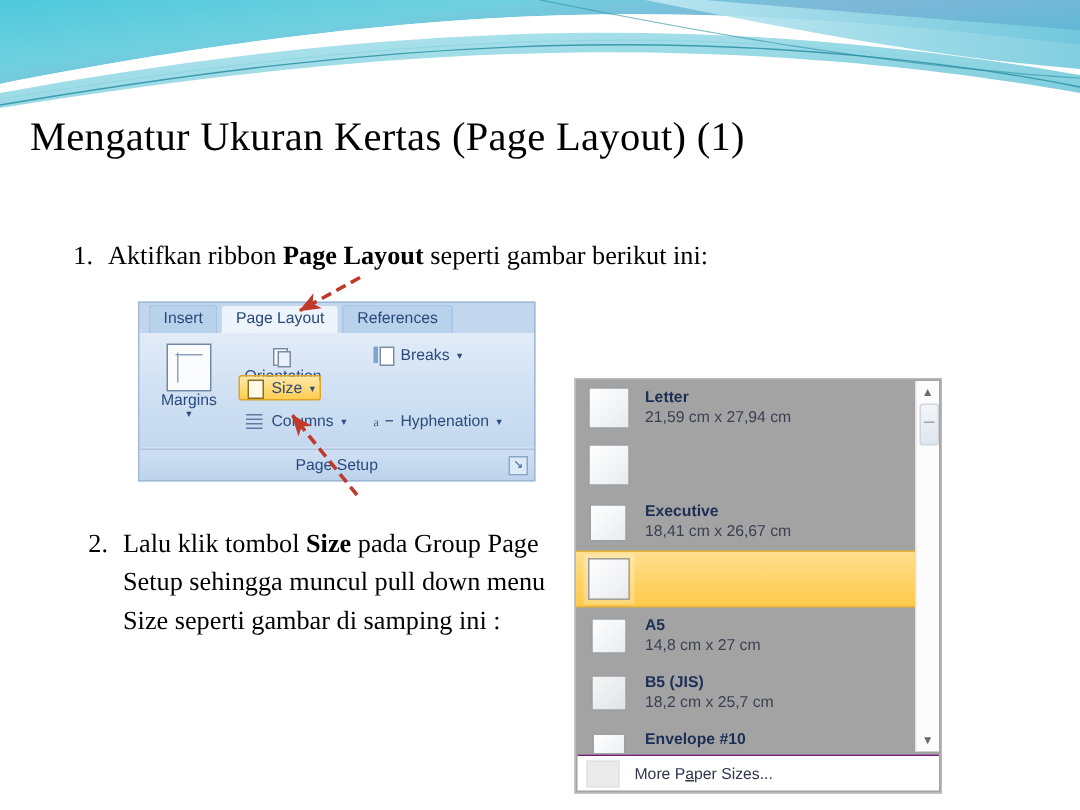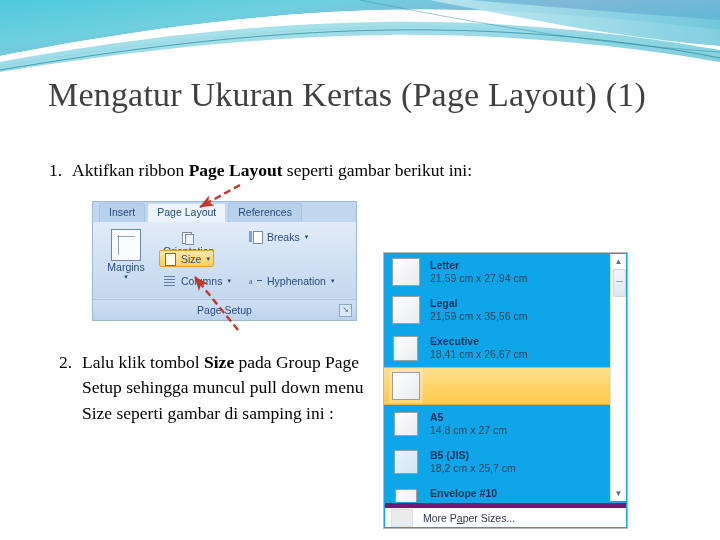--- a/index.html
+++ b/index.html
@@ -20,26 +20,26 @@
     position: absolute;
     left: 0; top: 0;
     width: 720px; height: 72px;
     overflow: hidden;
   }
   #banner svg { display: block; }
 
   
   #slide-title {
     position: absolute;
-    left: 48px;
+    left: 20px;
     top: 76px;
     width: 660px;
     font-family: "Liberation Serif", serif;
-    font-size: 34px;
-    color: #404040;
+    font-size: 27px;
+    color: #000000;
     letter-spacing: 0.2px;
     white-space: nowrap;
   }
 
   
   .body-item {
     position: absolute;
     font-family: "Liberation Serif", serif;
     font-size: 17.5px;
     color: #000000;
@@ -232,21 +232,21 @@
     pointer-events: none;
   }
 
   
   #size-menu {
     position: absolute;
     left: 383px;
     top: 252px;
     width: 245px;
     height: 277px;
-    background: #0ea5e9;
+    background: #a3a3a3;
     border: 1px solid #b9b9b9;
     box-sizing: border-box;
     font-family: "Liberation Sans", sans-serif;
     overflow: hidden;
   }
   #size-list {
     position: absolute;
     left: 0; top: 0;
     right: 17px;
     bottom: 26px;
@@ -320,21 +320,21 @@
     position: absolute;
     left: 2px; right: 2px; top: 11px;
     height: 1px;
     background: #9aa4b0;
   }
 
   #more-sizes {
     position: absolute;
     left: 1px; right: 1px; bottom: 1px;
     height: 24px;
-    border-top: 5px solid #701a75;
+    border-top: 1px solid #701a75;
     display: flex;
     align-items: center;
     padding-left: 6px;
     box-sizing: border-box;
     background: #ffffff;
   }
   #more-icon {
     width: 20px; height: 16px;
     background: #ebebeb;
     border: 1px solid #e0e0e0;
@@ -470,24 +470,20 @@
     <div class="size-row">
       <div class="size-icon"></div>
       <div class="size-text">
         <div class="size-name">Letter</div>
         <div class="size-dim">21,59 cm x 27,94 cm</div>
       </div>
     </div>
 
     <div class="size-row">
       <div class="size-icon"></div>
-      <div class="size-text">
-        <div class="size-name">Legal</div>
-        <div class="size-dim">21,59 cm x 35,56 cm</div>
-      </div>
     </div>
 
     <div class="size-row">
       <div class="size-icon" style="width:23px;height:23px;flex:0 0 23px;margin-left:1px;margin-right:12px;"></div>
       <div class="size-text">
         <div class="size-name">Executive</div>
         <div class="size-dim">18,41 cm x 26,67 cm</div>
       </div>
     </div>
 

